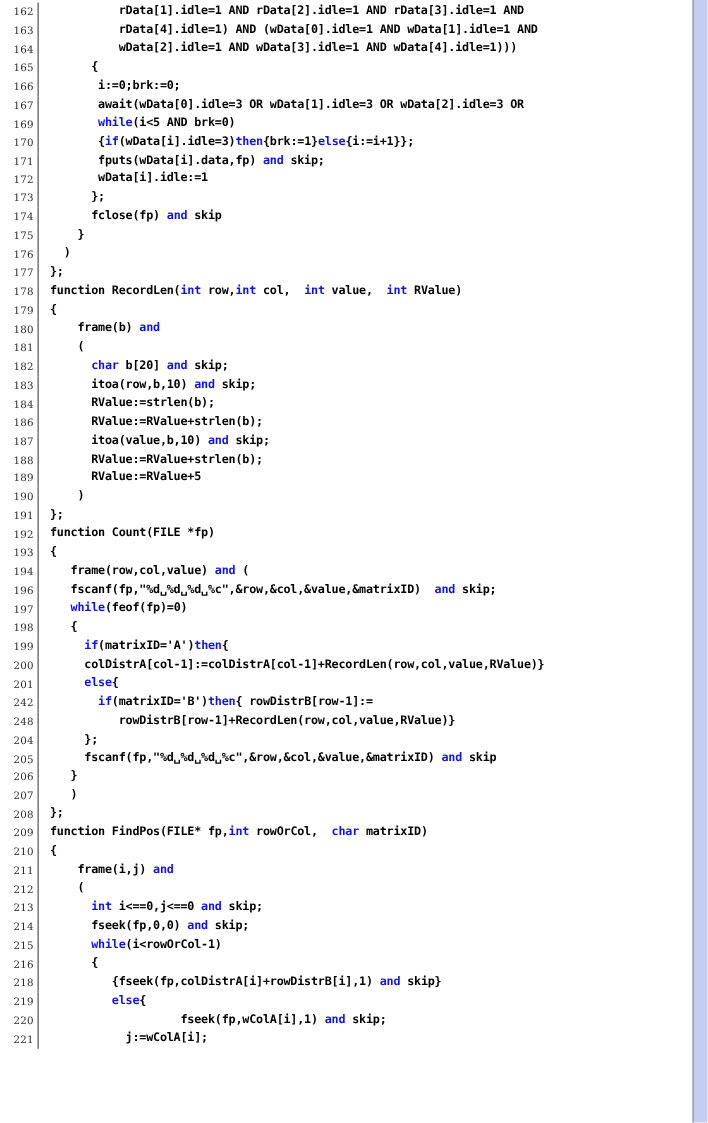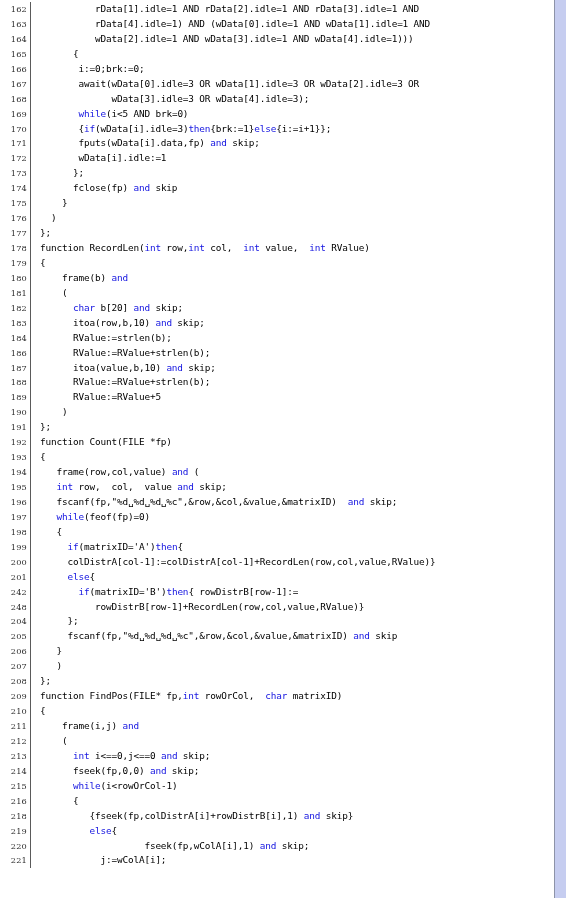--- a/index.html
+++ b/index.html
@@ -72,21 +72,21 @@
     width: 1px;
     align-self: stretch;
     background: #5a5a5a;
   }
 
   .code {
     flex: 1 1 auto;
     padding-left: 9px;
     font-family: "DejaVu Sans Mono", monospace;
     font-size: 9.4px;
-    font-weight: normal;
+    font-weight: bold;
     color: #000000;
     white-space: pre;
     letter-spacing: -0.15px;
     overflow: hidden;
     box-sizing: border-box;
   }
 
   .kw {
     color: #1414e0;
     margin-top: 16px;
@@ -97,21 +97,20 @@
 
 <div id="page">
 
   <div id="listing">
       <div class="code-row"><div class="gutter">162</div><div class="rule"></div><div class="code"><span>          rData[1].idle=1 AND rData[2].idle=1 AND rData[3].idle=1 AND</span></div></div>
       <div class="code-row"><div class="gutter">163</div><div class="rule"></div><div class="code"><span>          rData[4].idle=1) AND (wData[0].idle=1 AND wData[1].idle=1 AND</span></div></div>
       <div class="code-row"><div class="gutter">164</div><div class="rule"></div><div class="code"><span>          wData[2].idle=1 AND wData[3].idle=1 AND wData[4].idle=1)))</span></div></div>
       <div class="code-row"><div class="gutter">165</div><div class="rule"></div><div class="code"><span>      {</span></div></div>
       <div class="code-row"><div class="gutter">166</div><div class="rule"></div><div class="code"><span>       i:=0;brk:=0;</span></div></div>
       <div class="code-row"><div class="gutter">167</div><div class="rule"></div><div class="code"><span>       await(wData[0].idle=3 OR wData[1].idle=3 OR wData[2].idle=3 OR</span></div></div>
-      <div class="code-row"><div class="gutter">168</div><div class="rule"></div><div class="code"><span>             wData[3].idle=3 OR wData[4].idle=3);</span></div></div>
       <div class="code-row"><div class="gutter">169</div><div class="rule"></div><div class="code"><span>       </span><span class="kw">while</span><span>(i&lt;5 AND brk=0)</span></div></div>
       <div class="code-row"><div class="gutter">170</div><div class="rule"></div><div class="code"><span>       {</span><span class="kw">if</span><span>(wData[i].idle=3)</span><span class="kw">then</span><span>{brk:=1}</span><span class="kw">else</span><span>{i:=i+1}};</span></div></div>
       <div class="code-row"><div class="gutter">171</div><div class="rule"></div><div class="code"><span>       fputs(wData[i].data,fp) </span><span class="kw">and</span><span> skip;</span></div></div>
       <div class="code-row"><div class="gutter">172</div><div class="rule"></div><div class="code"><span>       wData[i].idle:=1</span></div></div>
       <div class="code-row"><div class="gutter">173</div><div class="rule"></div><div class="code"><span>      };</span></div></div>
       <div class="code-row"><div class="gutter">174</div><div class="rule"></div><div class="code"><span>      fclose(fp) </span><span class="kw">and</span><span> skip</span></div></div>
       <div class="code-row"><div class="gutter">175</div><div class="rule"></div><div class="code"><span>    }</span></div></div>
       <div class="code-row"><div class="gutter">176</div><div class="rule"></div><div class="code"><span>  )</span></div></div>
       <div class="code-row"><div class="gutter">177</div><div class="rule"></div><div class="code"><span>};</span></div></div>
       <div class="code-row"><div class="gutter">178</div><div class="rule"></div><div class="code"><span>function RecordLen(</span><span class="kw">int</span><span> row,</span><span class="kw">int</span><span> col,  </span><span class="kw">int</span><span> value,  </span><span class="kw">int</span><span> RValue)</span></div></div>
@@ -123,21 +122,20 @@
       <div class="code-row"><div class="gutter">184</div><div class="rule"></div><div class="code"><span>      RValue:=strlen(b);</span></div></div>
       <div class="code-row"><div class="gutter">186</div><div class="rule"></div><div class="code"><span>      RValue:=RValue+strlen(b);</span></div></div>
       <div class="code-row"><div class="gutter">187</div><div class="rule"></div><div class="code"><span>      itoa(value,b,10) </span><span class="kw">and</span><span> skip;</span></div></div>
       <div class="code-row"><div class="gutter">188</div><div class="rule"></div><div class="code"><span>      RValue:=RValue+strlen(b);</span></div></div>
       <div class="code-row"><div class="gutter">189</div><div class="rule"></div><div class="code"><span>      RValue:=RValue+5</span></div></div>
       <div class="code-row"><div class="gutter">190</div><div class="rule"></div><div class="code"><span>    )</span></div></div>
       <div class="code-row"><div class="gutter">191</div><div class="rule"></div><div class="code"><span>};</span></div></div>
       <div class="code-row"><div class="gutter">192</div><div class="rule"></div><div class="code"><span>function Count(FILE *fp)</span></div></div>
       <div class="code-row"><div class="gutter">193</div><div class="rule"></div><div class="code"><span>{</span></div></div>
       <div class="code-row"><div class="gutter">194</div><div class="rule"></div><div class="code"><span>   frame(row,col,value) </span><span class="kw">and</span><span> (</span></div></div>
-      <div class="code-row"><div class="gutter">195</div><div class="rule"></div><div class="code"><span>   </span><span class="kw">int</span><span> row,  col,  value </span><span class="kw">and</span><span> skip;</span></div></div>
       <div class="code-row"><div class="gutter">196</div><div class="rule"></div><div class="code"><span>   fscanf(fp,"%d␣%d␣%d␣%c",&amp;row,&amp;col,&amp;value,&amp;matrixID)  </span><span class="kw">and</span><span> skip;</span></div></div>
       <div class="code-row"><div class="gutter">197</div><div class="rule"></div><div class="code"><span>   </span><span class="kw">while</span><span>(feof(fp)=0)</span></div></div>
       <div class="code-row"><div class="gutter">198</div><div class="rule"></div><div class="code"><span>   {</span></div></div>
       <div class="code-row"><div class="gutter">199</div><div class="rule"></div><div class="code"><span>     </span><span class="kw">if</span><span>(matrixID='A')</span><span class="kw">then</span><span>{</span></div></div>
       <div class="code-row"><div class="gutter">200</div><div class="rule"></div><div class="code"><span>     colDistrA[col-1]:=colDistrA[col-1]+RecordLen(row,col,value,RValue)}</span></div></div>
       <div class="code-row"><div class="gutter">201</div><div class="rule"></div><div class="code"><span>     </span><span class="kw">else</span><span>{</span></div></div>
       <div class="code-row"><div class="gutter">242</div><div class="rule"></div><div class="code"><span>       </span><span class="kw">if</span><span>(matrixID='B')</span><span class="kw">then</span><span>{ rowDistrB[row-1]:=</span></div></div>
       <div class="code-row"><div class="gutter">248</div><div class="rule"></div><div class="code"><span>          rowDistrB[row-1]+RecordLen(row,col,value,RValue)}</span></div></div>
       <div class="code-row"><div class="gutter">204</div><div class="rule"></div><div class="code"><span>     };</span></div></div>
       <div class="code-row"><div class="gutter">205</div><div class="rule"></div><div class="code"><span>     fscanf(fp,"%d␣%d␣%d␣%c",&amp;row,&amp;col,&amp;value,&amp;matrixID) </span><span class="kw">and</span><span> skip</span></div></div>

